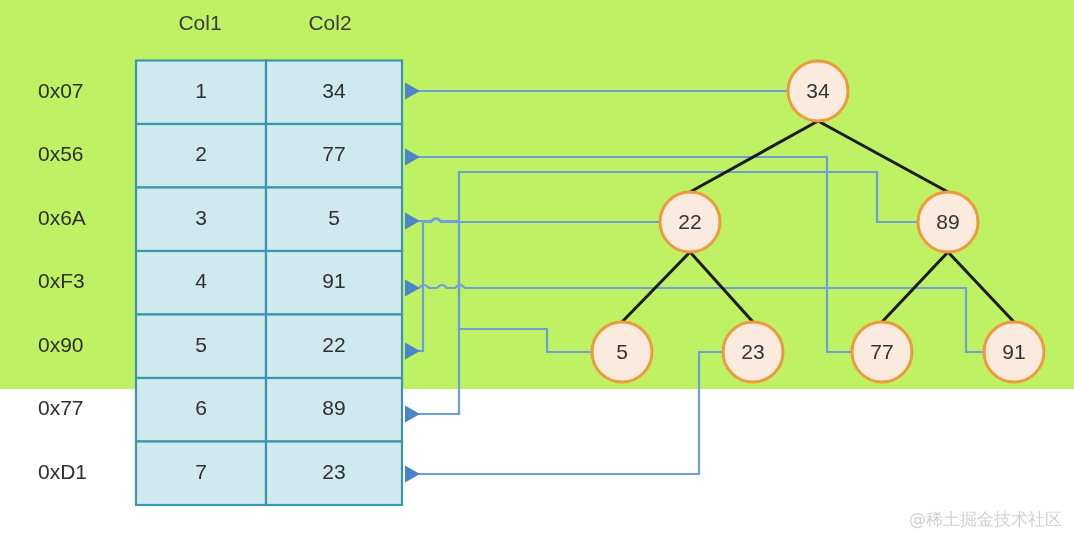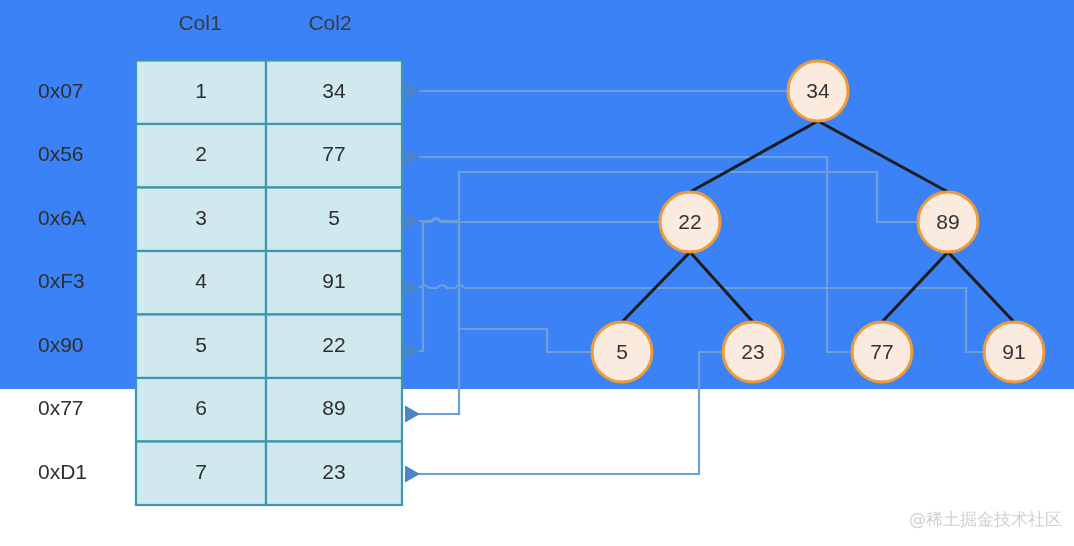--- a/index.html
+++ b/index.html
@@ -10,21 +10,21 @@
   body {
     width: 1074px;
     height: 546px;
     font-family: "Liberation Sans", sans-serif;
     overflow: hidden;
   }
   #stage {
     position: relative;
     width: 1074px;
     height: 389px;
-    background: #3b82f6;
+    background: #bef264;
   }
   svg#diagram {
     position: absolute;
     left: 0;
     top: 0;
     width: 1074px;
     height: 546px;
   }
   .col-header {
     font-family: "Liberation Sans", sans-serif;

